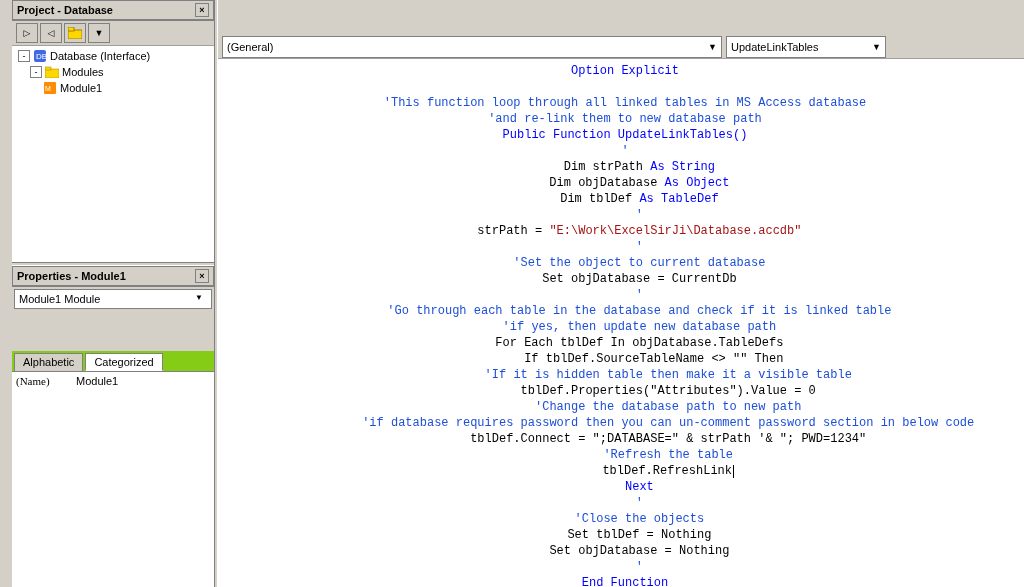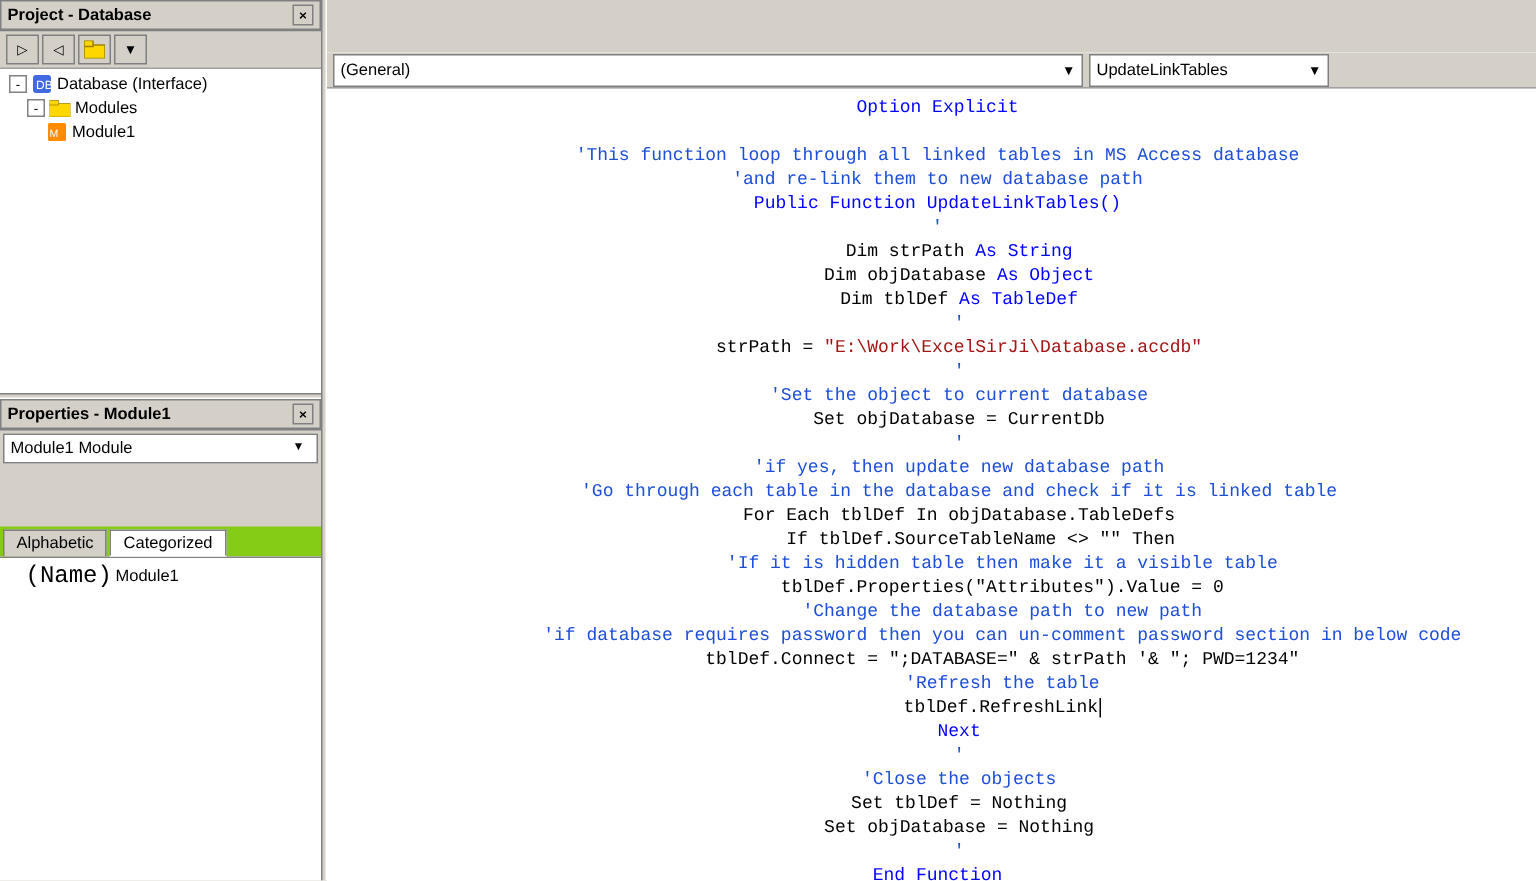--- a/index.html
+++ b/index.html
@@ -139,23 +139,22 @@
 
     .prop-row {
       display: flex;
       align-items: center;
       padding: 1px 2px;
     }
 
     .prop-name {
       width: 60px;
       color: #000;
-      font-family: Liberation Mono, monospace;
-      font-size: 16px;
-      margin-left: 13px;
+      font-family: Liberation Serif, serif;
+      font-size: 11px;
     }
 
     .prop-value {
       flex: 1;
       color: #000;
       font-family: Arial, sans-serif;
       font-size: 11px;
     }
 
     
@@ -260,20 +259,21 @@
       border-top: 1px solid #808080;
       border-bottom: 1px solid #fff;
       cursor: row-resize;
     }
 
     .left-container {
       display: flex;
       flex-direction: column;
       width: 214px;
       min-width: 214px;
+      padding-left: 12px;
     }
   </style>
 </head>
 <body>
 
 <div class="left-container">
 
   <div class="panel-header">
     <span class="panel-header-title">Project - Database</span>
     <span class="panel-close-btn">×</span>
@@ -371,22 +371,22 @@
         <div class="code-line"><span class="line-content"><span class="cm">'</span></span></div>
         <div class="code-line"><span class="line-content"><span class="id">    Dim strPath </span><span class="kw">As</span><span class="kw"> String</span></span></div>
         <div class="code-line"><span class="line-content"><span class="id">    Dim objDatabase </span><span class="kw">As</span><span class="kw"> Object</span></span></div>
         <div class="code-line"><span class="line-content"><span class="id">    Dim tblDef </span><span class="kw">As</span><span class="kw"> TableDef</span></span></div>
         <div class="code-line"><span class="line-content"><span class="cm">    '</span></span></div>
         <div class="code-line"><span class="line-content"><span class="id">    strPath = </span><span class="st">"E:\Work\ExcelSirJi\Database.accdb"</span></span></div>
         <div class="code-line"><span class="line-content"><span class="cm">    '</span></span></div>
         <div class="code-line"><span class="line-content"><span class="cm">    'Set the object to current database</span></span></div>
         <div class="code-line"><span class="line-content"><span class="id">    Set objDatabase = CurrentDb</span></span></div>
         <div class="code-line"><span class="line-content"><span class="cm">    '</span></span></div>
+        <div class="code-line"><span class="line-content"><span class="cm">    'Go through each table in the database and check if it is linked table</span></span></div>
         <div class="code-line"><span class="line-content"><span class="cm">    'if yes, then update new database path</span></span></div>
-        <div class="code-line"><span class="line-content"><span class="cm">    'Go through each table in the database and check if it is linked table</span></span></div>
         <div class="code-line"><span class="line-content"><span class="id">    For Each tblDef In objDatabase.TableDefs</span></span></div>
         <div class="code-line"><span class="line-content"><span class="id">        If tblDef.SourceTableName &lt;&gt; "" Then</span></span></div>
         <div class="code-line"><span class="line-content"><span class="cm">            'If it is hidden table then make it a visible table</span></span></div>
         <div class="code-line"><span class="line-content"><span class="id">            tblDef.Properties("Attributes").Value = 0</span></span></div>
         <div class="code-line"><span class="line-content"><span class="cm">            'Change the database path to new path</span></span></div>
         <div class="code-line"><span class="line-content"><span class="cm">            'if database requires password then you can un-comment password section in below code</span></span></div>
         <div class="code-line"><span class="line-content"><span class="id">            tblDef.Connect = ";DATABASE=" &amp; strPath '&amp; "; PWD=1234"</span></span></div>
         <div class="code-line"><span class="line-content"><span class="cm">            'Refresh the table</span></span></div>
         <div class="code-line"><span class="line-content"><span class="id">            tblDef.RefreshLink</span><span class="cursor-blink"></span></span></div>
         <div class="code-line"><span class="line-content"><span class="kw">    Next</span></span></div>

